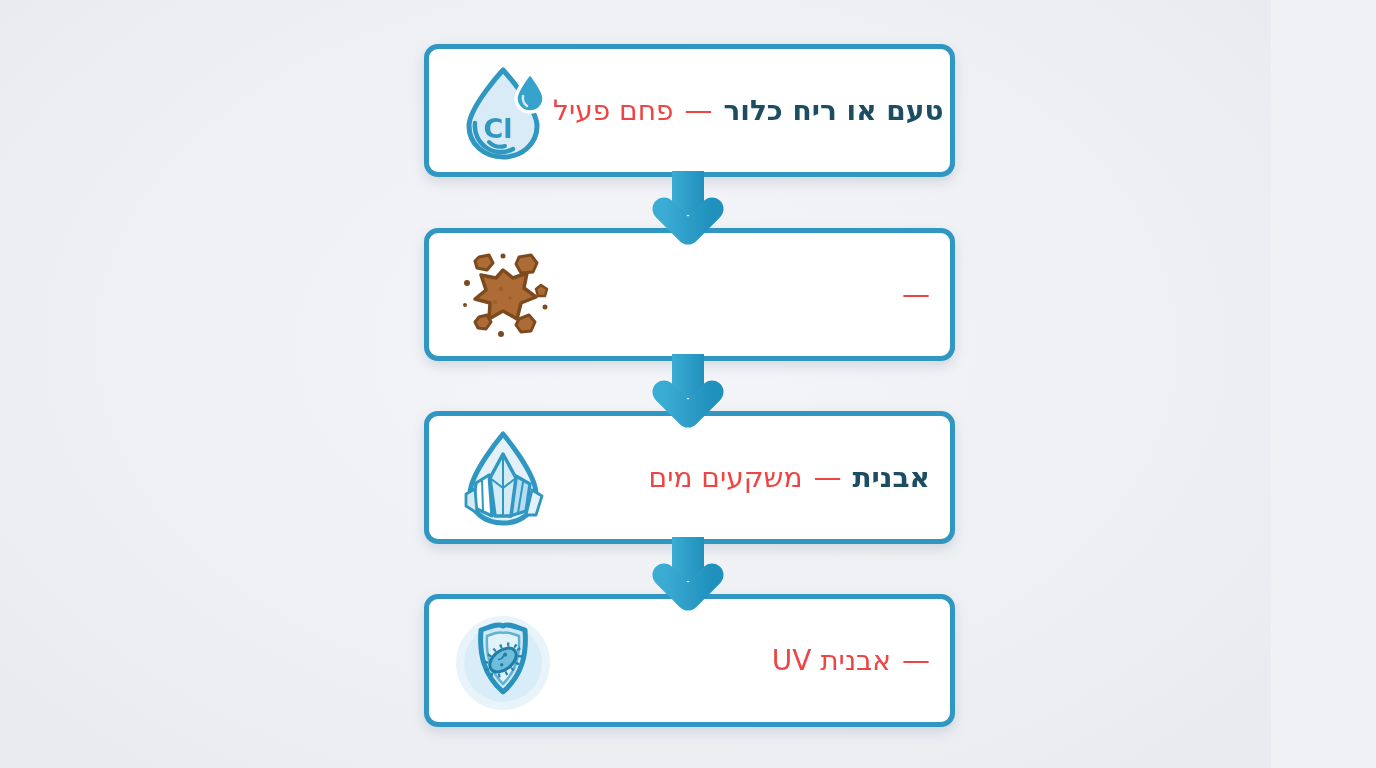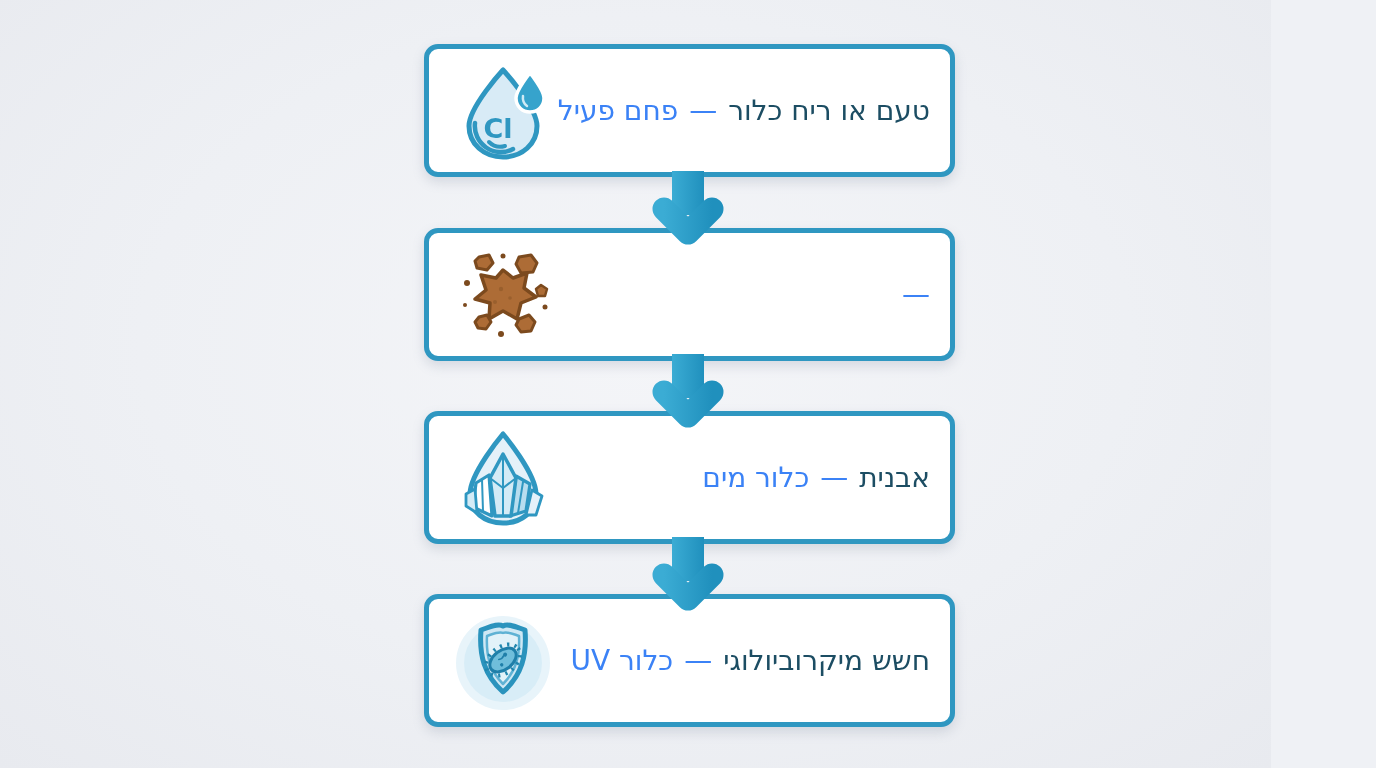--- a/index.html
+++ b/index.html
@@ -18,22 +18,22 @@
     box-shadow:0 5px 12px rgba(108,124,147,.22);
     display:flex;align-items:center;z-index:1;
   }
   .card1{top:44px}.card2{top:228px}.card3{top:411px}.card4{top:594px}
   .icon{width:100px;height:100px;margin-left:24px;flex:0 0 auto;}
   .icon svg{width:100%;height:100%;display:block;}
   .label{
     flex:1;display:flex;direction:rtl;align-items:baseline;gap:11px;
     padding-right:20px;font-size:28px;line-height:1.2;white-space:nowrap;
   }
-  .problem{font-weight:400;color:#1c4d63;}
-  .sep,.solution{font-weight:400;color:#3b82f6;}
+  .problem{font-weight:700;color:#1c4d63;}
+  .sep,.solution{font-weight:400;color:#ef4444;}
   .arrow{position:absolute;left:645px;width:86px;height:84px;z-index:2;}
   .arrow1{top:171px}.arrow2{top:354px}.arrow3{top:537px}
   .arrow svg{width:100%;height:100%;display:block;}
   .defs{position:absolute;width:0;height:0;overflow:hidden;}
 </style>
 </head>
 <body>
 
 <div class="canvas">
 
@@ -123,21 +123,21 @@
           <path d="M37 50 L50 60 L63 50"></path>
           <path d="M50 26 L50 60 L50 88"></path>
           <path d="M29 51 L30 83"></path>
           <path d="M70 54 L65 85"></path>
         </g>
       </svg>
     </div>
     <div class="label">
       <span class="problem">אבנית</span>
       <span class="sep">—</span>
-      <span class="solution">כלור מים</span>
+      <span class="solution">משקעים מים</span>
     </div>
   </div>
 
   <div class="arrow arrow3">
     <svg viewBox="0 0 86 84">
       <rect x="27" y="0" width="32" height="44" fill="url(#arrowGrad)"></rect>
       <path d="M19 38 L43 62 L67 38" fill="none" stroke="url(#arrowGrad)" stroke-width="23" stroke-linecap="round" stroke-linejoin="round"></path>
     </svg>
   </div>
 
@@ -151,19 +151,18 @@
         <g transform="rotate(-38 50 49)">
           <ellipse cx="50" cy="49" rx="19" ry="13" fill="none" stroke="#2186ae" stroke-width="4" stroke-dasharray="2.2 5.2"></ellipse>
           <ellipse cx="50" cy="49" rx="15" ry="9.5" fill="#6fbedb" stroke="#1f7fa9" stroke-width="3"></ellipse>
           <circle cx="55" cy="46" r="2" fill="#1f7fa9"></circle>
           <circle cx="46" cy="52" r="1.7" fill="#1f7fa9"></circle>
           <path d="M47 46 q3 2 6 0" fill="none" stroke="#1f7fa9" stroke-width="1.6" stroke-linecap="round"></path>
         </g>
       </svg>
     </div>
     <div class="label">
-      <span class="problem">חשש מיקרוביולוגי</span>
       <span class="sep">—</span>
-      <span class="solution">כלור UV</span>
+      <span class="solution">אבנית UV</span>
     </div>
   </div>
 
 </div>
 
 </body></html>

